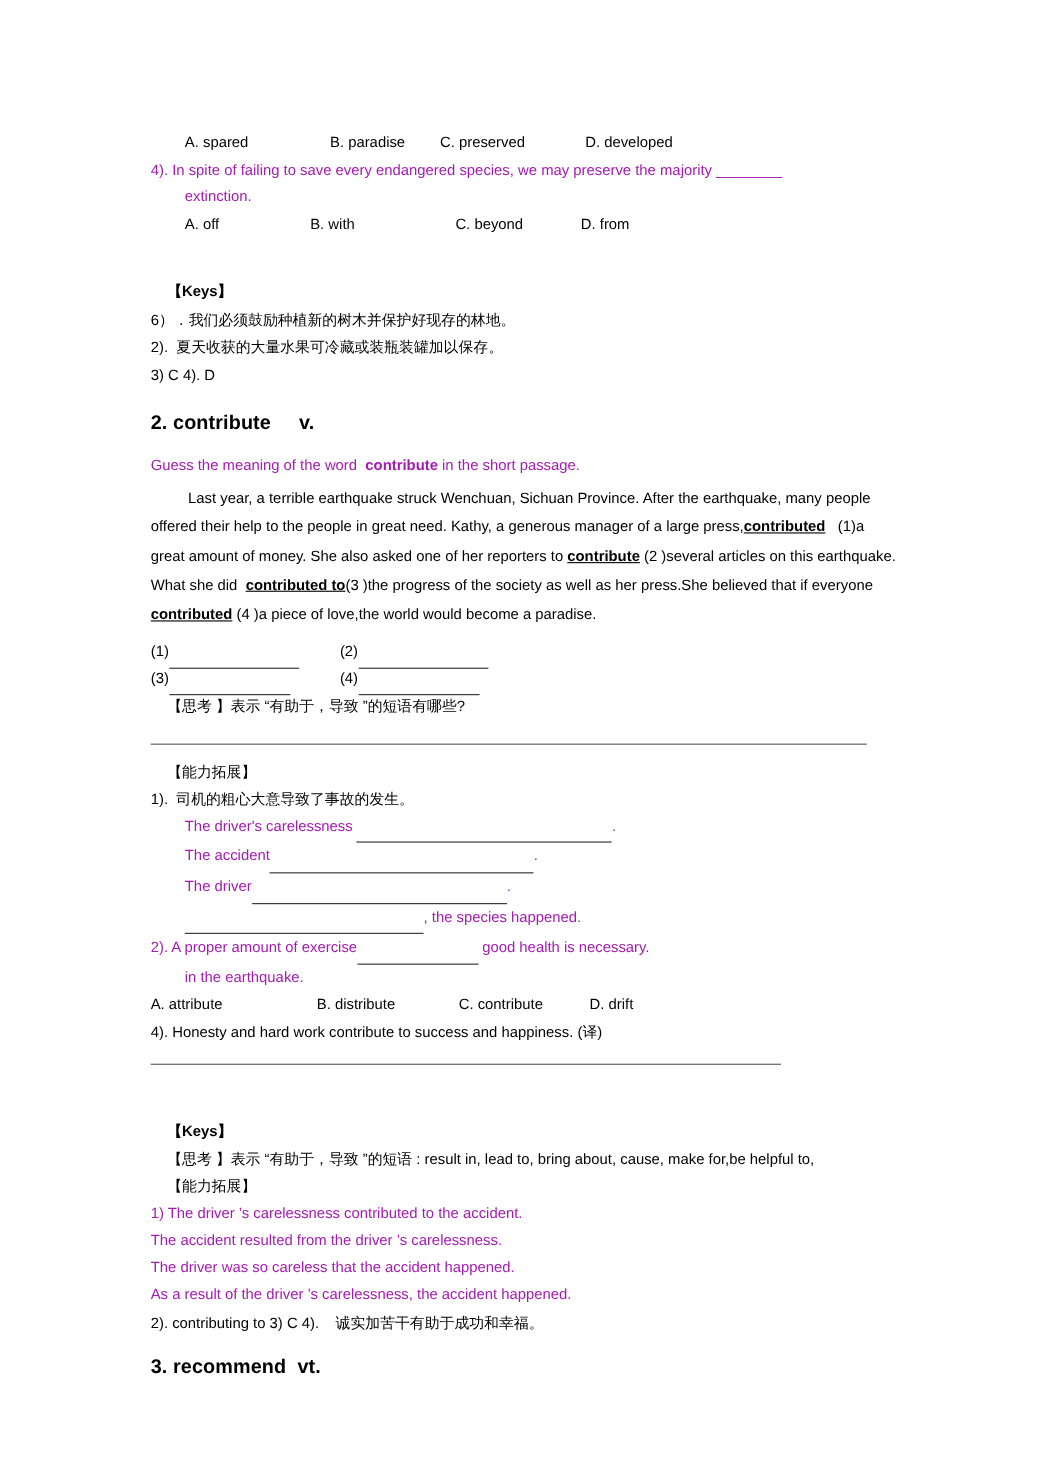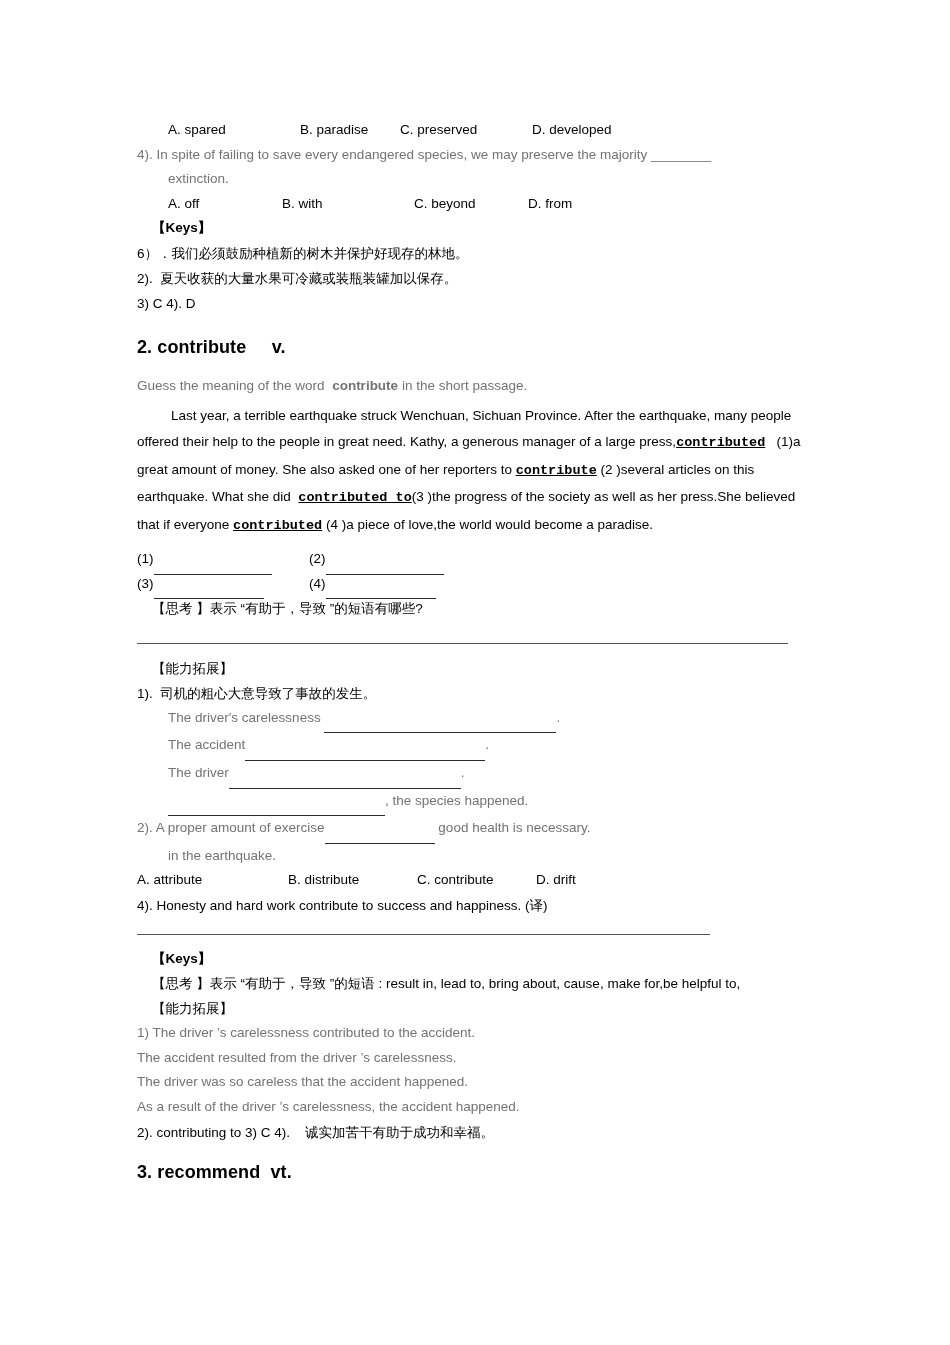--- a/index.html
+++ b/index.html
@@ -24,21 +24,21 @@
     left: 137px;
     top: 118px;
     width: 680px;
   }
 
   
   .line {
     font-size: 13.5px;
     line-height: 24.6px;
     white-space: pre-wrap;
-    color: #737373;
+    color: #a21caf;
   }
   .indent-1 { padding-left: 31px; }
   .indent-half { padding-left: 15px; }
 
   
   .opts {
     position: relative;
     height: 24.6px;
     font-size: 13.5px;
     line-height: 24.6px;
@@ -51,37 +51,38 @@
     font-weight: bold;
     line-height: 26px;
     white-space: pre;
     letter-spacing: 0.1px;
   }
   .keys-heading {
     font-size: 13.5px;
     font-weight: bold;
     line-height: 24.6px;
     white-space: pre;
+    margin-top: 37px;
   }
 
   
   .cjk {
     font-size: 13.5px;
     line-height: 25px;
     white-space: pre-wrap;
   }
 
   
   .passage {
     font-size: 13.5px;
     line-height: 26.5px;
     text-align: left;
     white-space: pre-wrap;
   }
-  .passage .ul { font-weight: bold; text-decoration: underline; font-family: Liberation Mono, monospace; }
+  .passage .ul { font-weight: bold; text-decoration: underline; }
   .first-indent { display: inline-block; width: 34px; }
 
   
   .blankrow {
     position: relative;
     height: 24.6px;
     font-size: 13.5px;
     line-height: 24.6px;
   }
   .blankrow .cell { position: absolute; top: 0; white-space: pre; }

